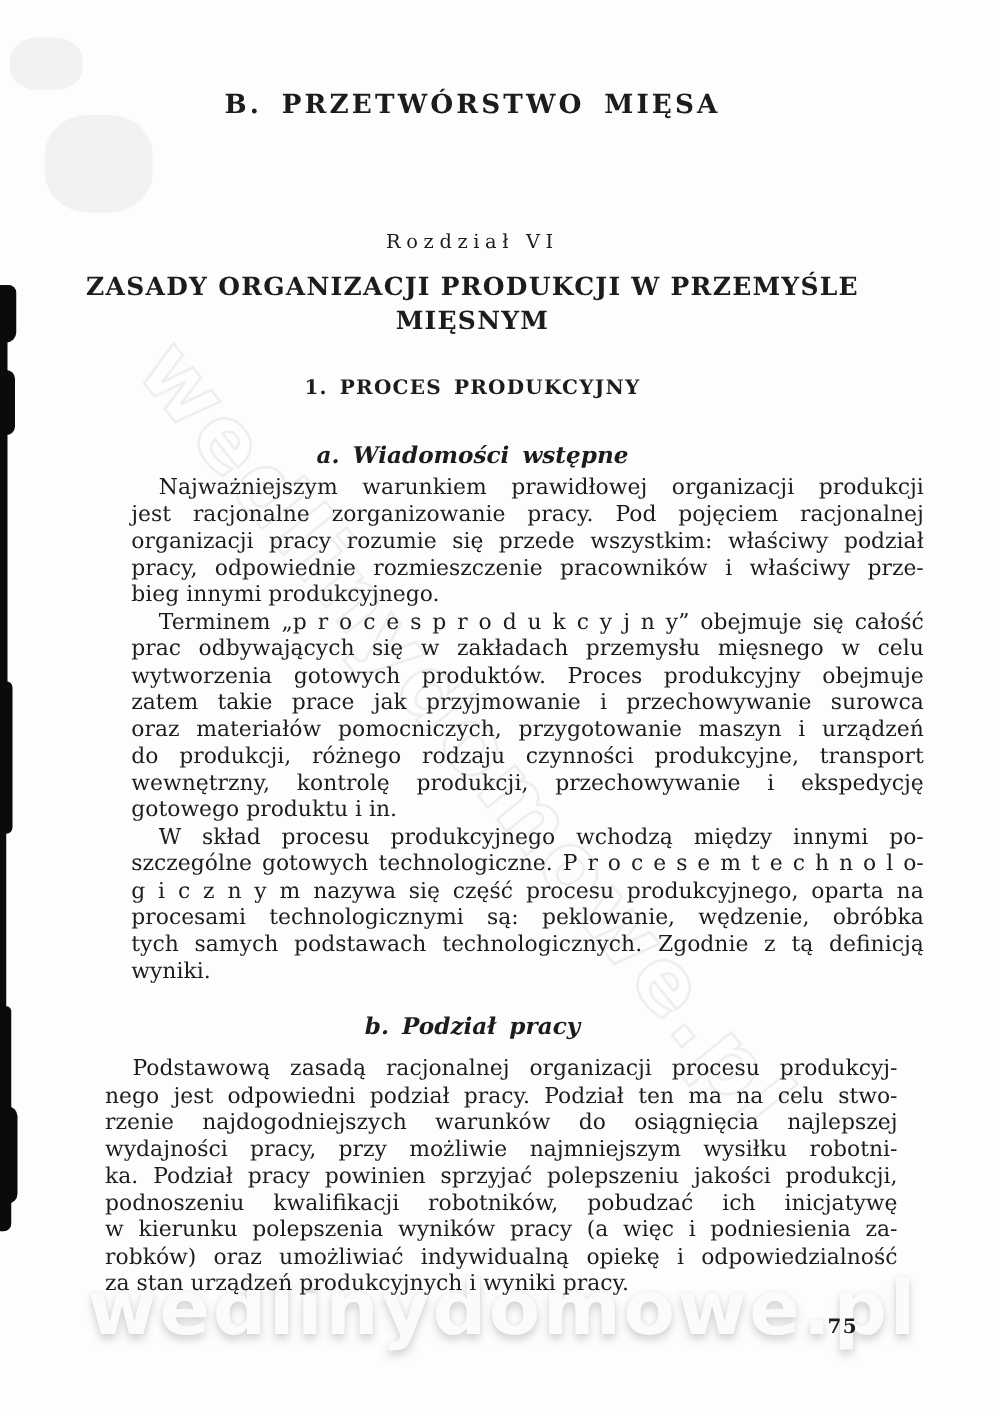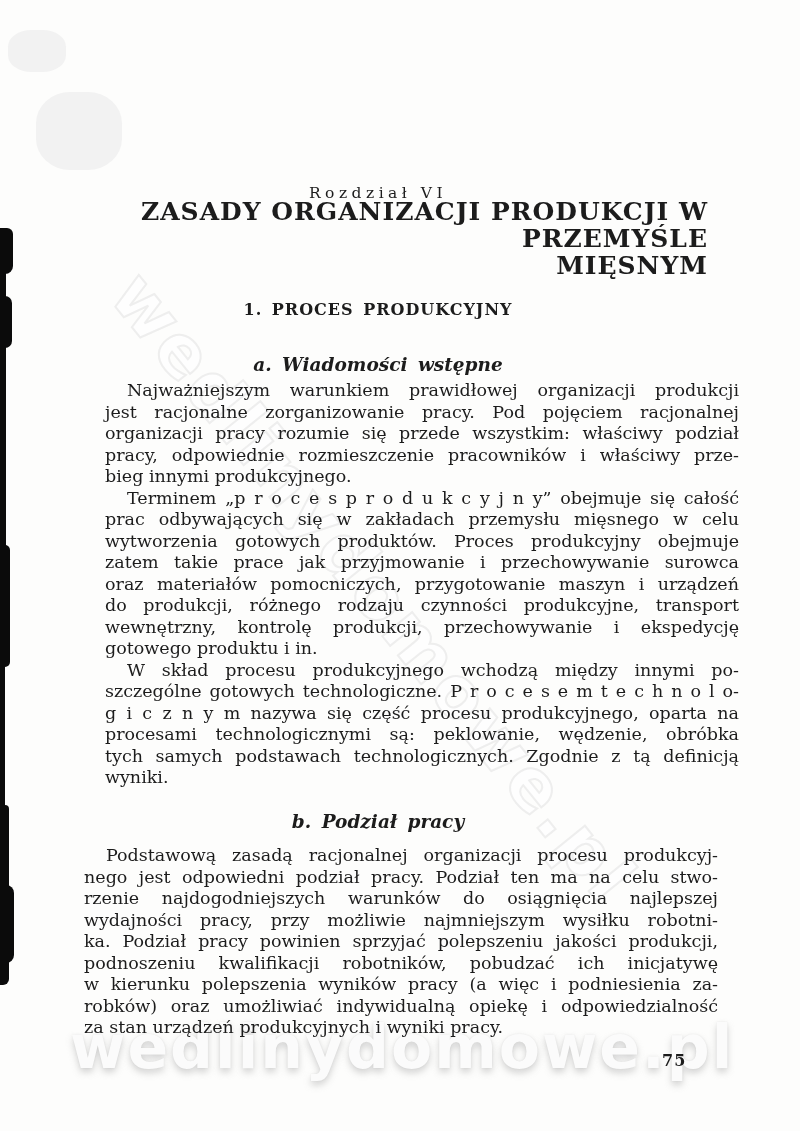--- a/index.html
+++ b/index.html
@@ -33,21 +33,21 @@
     font-size:60px;letter-spacing:2px;white-space:nowrap;
     color:#fbfbfb;
     text-shadow:0 4px 7px rgba(160,160,160,0.45), 0 0 2px rgba(200,200,200,0.35);
     z-index:1;
   }
 
   
   .center-block{position:absolute;left:48px;width:660px;text-align:center;z-index:2;}
   .part-title{top:70px;font-size:21px;font-weight:bold;letter-spacing:2.5px;word-spacing:6px;}
   .chapter-label{top:184px;font-size:15.5px;letter-spacing:4.5px;}
-  .chapter-title{top:198px;font-size:25px;font-weight:bold;letter-spacing:1px;line-height:27px;text-align:right;}
+  .chapter-title{top:216px;font-size:20px;font-weight:bold;letter-spacing:1px;line-height:27px;}
   .s1-heading{top:300px;font-size:16px;font-weight:bold;letter-spacing:1px;word-spacing:3px;}
   .sub-heading{font-size:18.5px;font-weight:bold;word-spacing:4px;font-style:italic;}
   .sub-a{top:354px;}
   .sub-b{top:811px;}
 
   
   .body-block{position:absolute;left:84px;width:634px;z-index:2;font-size:17.5px;}
   .body-a{top:380px;margin-left:21px;}
   .body-b{top:845px;}
   .tline{line-height:21.5px;white-space:nowrap;text-align:left;}
@@ -71,20 +71,21 @@
   <div class="artifact" style="left:0;top:270px;width:6px;height:290px;"></div>
   <div class="artifact" style="left:0;top:296px;width:12px;height:52px;border-radius:0 7px 7px 0;"></div>
   <div class="artifact" style="left:0;top:545px;width:10px;height:122px;border-radius:0 5px 5px 0;"></div>
   <div class="artifact" style="left:0;top:660px;width:5px;height:150px;"></div>
   <div class="artifact" style="left:0;top:805px;width:9px;height:180px;border-radius:0 4px 6px 0;"></div>
   <div class="artifact" style="left:0;top:885px;width:14px;height:78px;border-radius:0 8px 8px 0;"></div>
 
   <div class="wm-diag">wedlinydomowe.pl</div>
   <div class="wm-bottom">wedlinydomowe.pl</div>
 
+  <div class="center-block part-title">B. PRZETWÓRSTWO MIĘSA</div>
 
   <div class="center-block chapter-label">Rozdział VI</div>
 
   <div class="center-block chapter-title">
     <div>ZASADY ORGANIZACJI PRODUKCJI W PRZEMYŚLE</div>
     <div>MIĘSNYM</div>
   </div>
 
   <div class="center-block s1-heading">1. PROCES PRODUKCYJNY</div>
 

